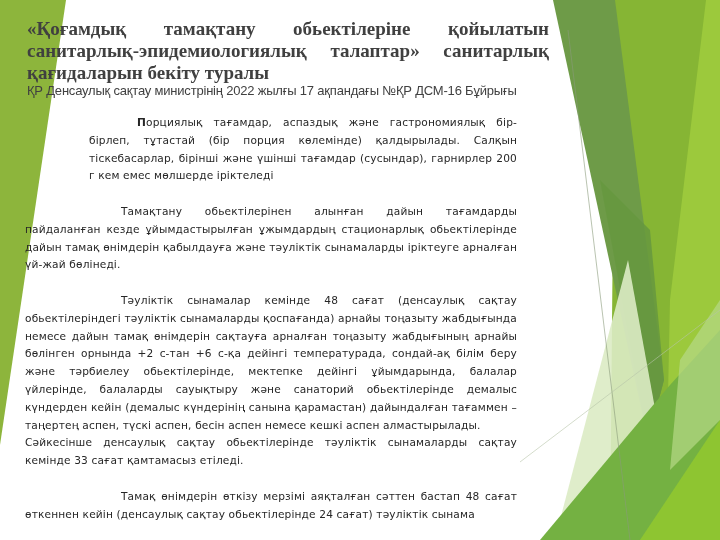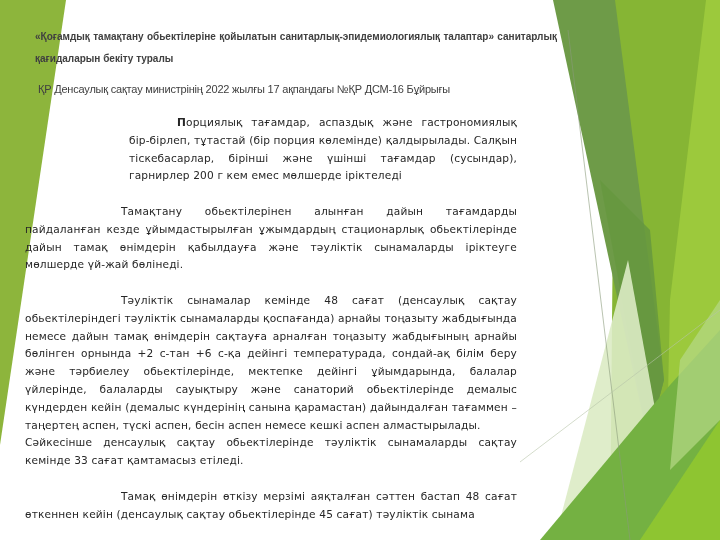--- a/index.html
+++ b/index.html
@@ -4,37 +4,37 @@
   <style>
     html, body { margin: 0; padding: 0; }
     body {
       width: 720px; height: 540px; overflow: hidden;
       background: #ffffff; position: relative;
       font-family: "DejaVu Sans", sans-serif;
     }
     .deco { position: absolute; left: 0; top: 0; width: 720px; height: 540px; }
     .title {
       position: absolute; left: 27px; top: 18px; width: 522px;
-      font-family: Liberation Sans, sans-serif; font-weight: bold;
-      font-size: 10px; line-height: 22px; color: #404040;
-      text-align: justify; text-align-last: left; margin: 8px;
+      font-family: Liberation Serif, serif; font-weight: bold;
+      font-size: 19px; line-height: 22px; color: #404040;
+      text-align: justify; text-align-last: left; margin: 0;
     }
     .subtitle {
-      position: absolute; left: 38px; top: 83px; width: 500px;
+      position: absolute; left: 27px; top: 83px; width: 500px;
       font-family: "Liberation Sans", sans-serif;
-      font-size: 11px; color: #404040; margin: 0; white-space: nowrap;
+      font-size: 13px; color: #404040; margin: 0; white-space: nowrap;
       letter-spacing: -0.2px;
     }
     .content {
       position: absolute; left: 89px; top: 114px; width: 428px;
       font-family: "DejaVu Sans", sans-serif; font-size: 10.6px;
       line-height: 17.8px; color: #262626;
     }
     .content p { margin: 0; text-align: justify; letter-spacing: 0.15px; }
-    .content .indent { text-indent: 48px; margin-left: 40px; }
+    .content .indent { text-indent: 48px; }
     .content .gap { height: 17.8px; }
     .content .wide { margin-left: -64px; }
     .first-letter { font-weight: bold; }
   </style>
 </head>
 <body>
 
 <svg class="deco" viewBox="0 0 720 540" xmlns="http://www.w3.org/2000/svg">
 
   <polygon points="0,0 66,0 0,445" fill="#8db53c"></polygon>
@@ -50,19 +50,19 @@
   <line x1="568" y1="30" x2="630" y2="540" stroke="#8a9a7a" stroke-width="0.6"></line>
   <line x1="520" y1="462" x2="720" y2="310" stroke="#b7c4a7" stroke-width="0.6"></line>
 </svg>
 
 <h1 class="title">«Қоғамдық тамақтану обьектілеріне қойылатын санитарлық-эпидемиологиялық талаптар» санитарлық қағидаларын бекіту туралы</h1>
 <div class="subtitle">ҚР Денсаулық сақтау министрінің 2022 жылғы 17 ақпандағы №ҚР ДСМ-16 Бұйрығы</div>
 
 <div class="content">
   <p class="indent"><span class="first-letter">П</span><span>орциялық тағамдар, аспаздық және гастрономиялық бір-бірлеп, тұтастай (бір порция көлемінде) қалдырылады. Салқын тіскебасарлар, бірінші және үшінші тағамдар  (сусындар), гарнирлер 200 г кем емес мөлшерде іріктеледі</span></p>
   <div class="gap"></div>
-  <p class="indent wide" style="text-indent:96px;">Тамақтану обьектілерінен  алынған дайын тағамдарды пайдаланған кезде ұйымдастырылған ұжымдардың стационарлық обьектілерінде дайын тамақ өнімдерін қабылдауға және тәуліктік сынамаларды іріктеуге мөлшерде үй-жай бөлінеді.</p>
+  <p class="indent wide" style="text-indent:96px;">Тамақтану обьектілерінен  алынған дайын тағамдарды пайдаланған кезде ұйымдастырылған ұжымдардың стационарлық обьектілерінде дайын тамақ өнімдерін қабылдауға және тәуліктік сынамаларды іріктеуге арналған үй-жай бөлінеді.</p>
   <div class="gap"></div>
   <p class="indent wide" style="text-indent:96px;">Тәуліктік сынамалар кемінде 48 сағат (денсаулық сақтау обьектілеріндегі тәуліктік сынамаларды қоспағанда) арнайы тоңазыту жабдығында немесе дайын тамақ өнімдерін сақтауға арналған тоңазыту жабдығының арнайы бөлінген орнында +2 с-тан +6 с-қа дейінгі температурада, сондай-ақ білім беру және тәрбиелеу обьектілерінде, мектепке дейінгі ұйымдарында, балалар үйлерінде, балаларды сауықтыру және санаторий обьектілерінде демалыс күндерден кейін (демалыс күндерінің санына қарамастан) дайындалған  тағаммен – таңертең аспен, түскі аспен, бесін аспен немесе кешкі аспен алмастырылады.</p>
   <p class="wide">Сәйкесінше денсаулық сақтау обьектілерінде тәуліктік сынамаларды сақтау кемінде 33 сағат қамтамасыз етіледі.</p>
   <div class="gap"></div>
-  <p class="indent wide" style="text-indent:96px;">Тамақ өнімдерін өткізу мерзімі аяқталған сәттен бастап 48 сағат өткеннен кейін (денсаулық сақтау обьектілерінде 45 сағат) тәуліктік сынама</p>
+  <p class="indent wide" style="text-indent:96px;">Тамақ өнімдерін өткізу мерзімі аяқталған сәттен бастап 48 сағат өткеннен кейін (денсаулық сақтау обьектілерінде 24 сағат) тәуліктік сынама</p>
 </div>
 
 </body></html>

